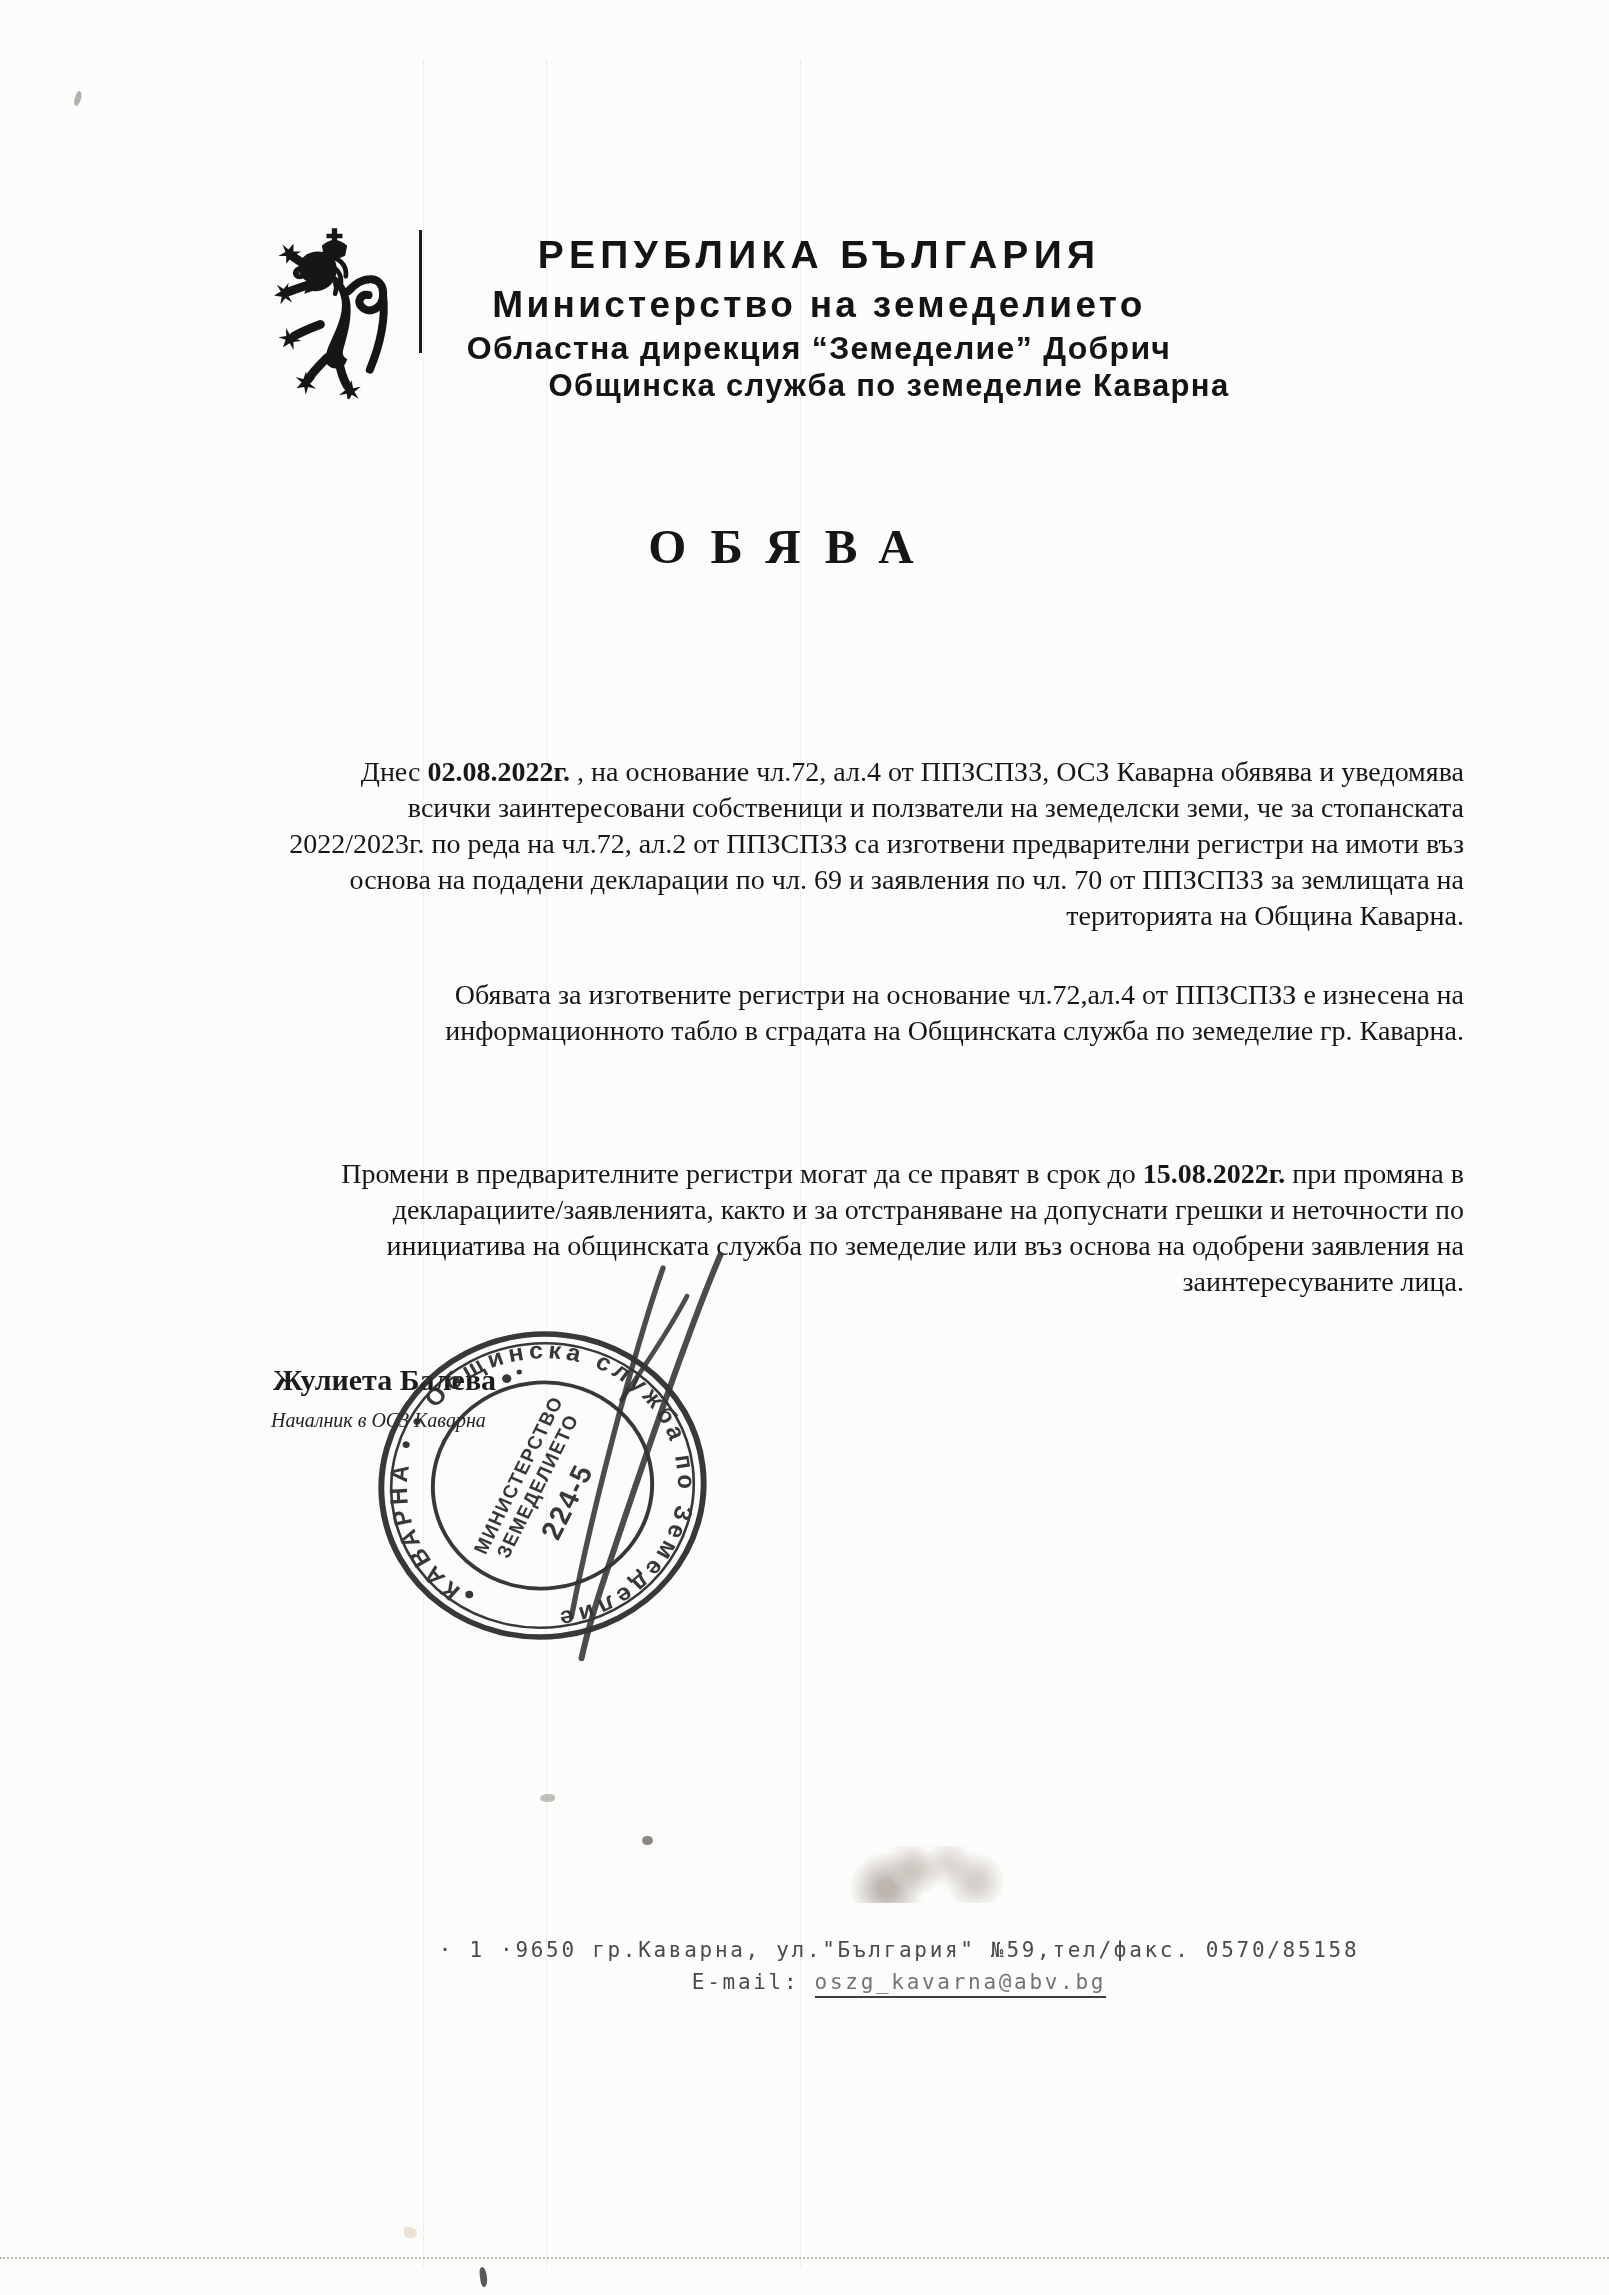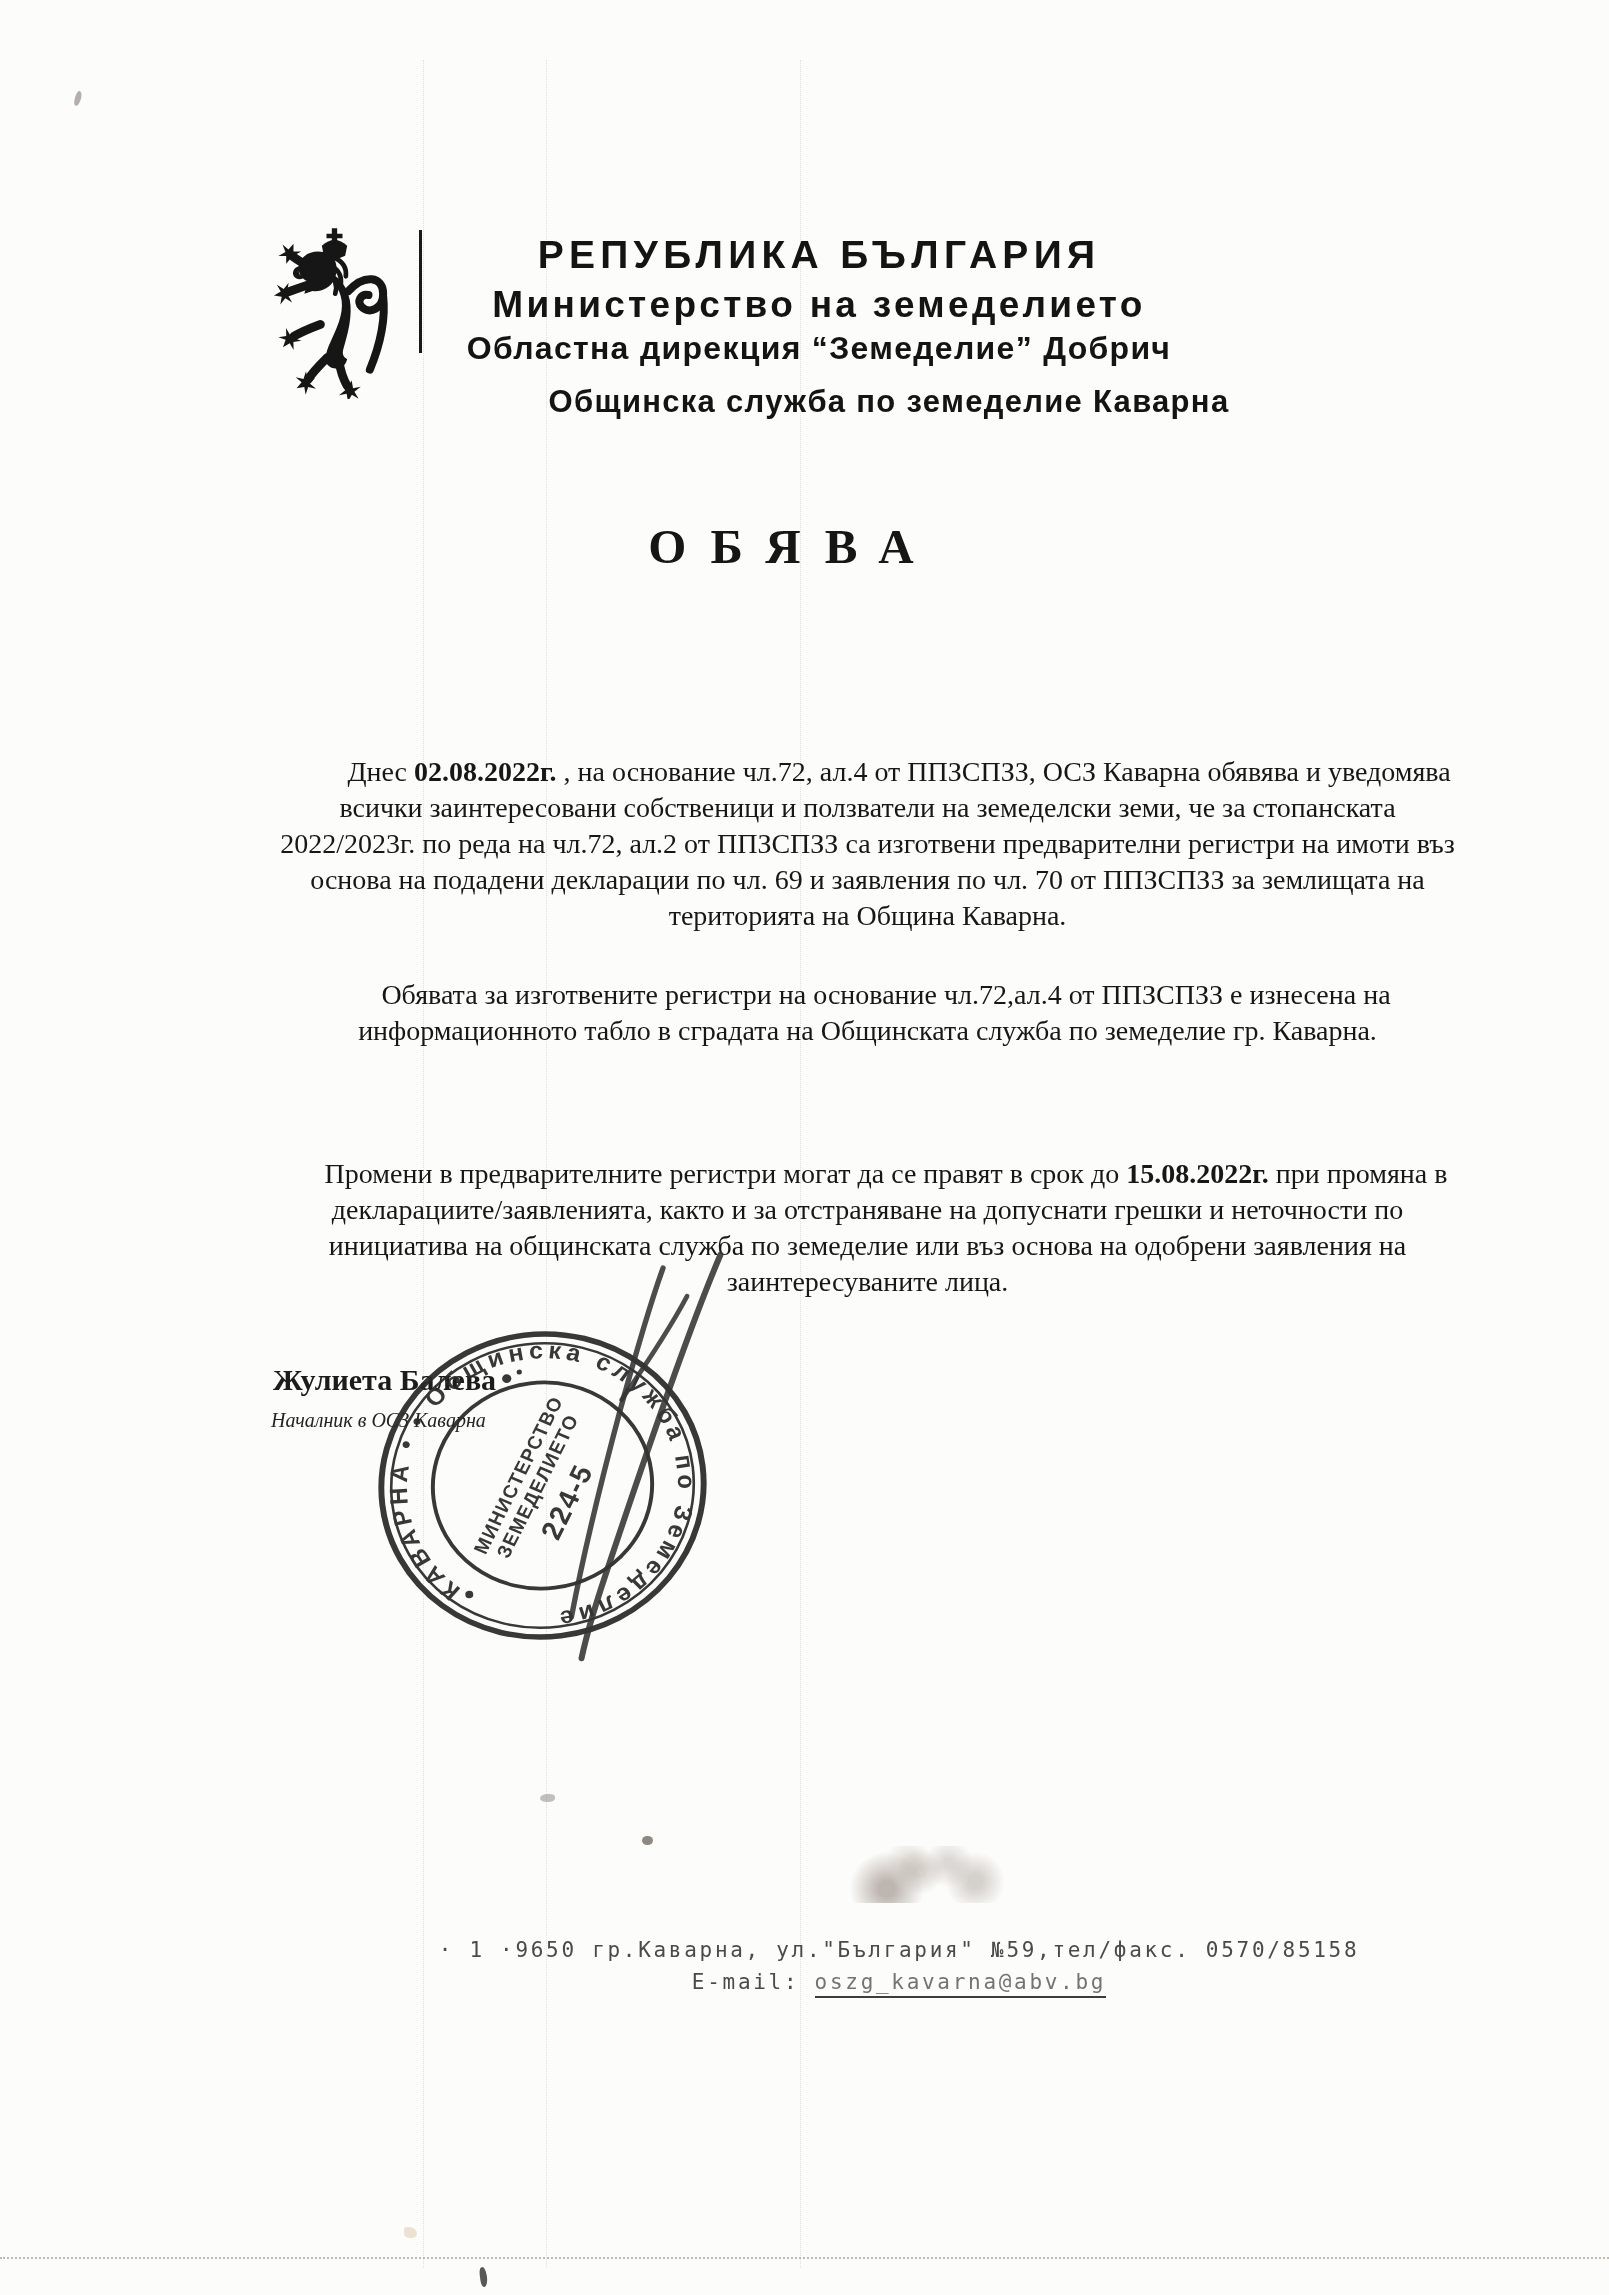--- a/index.html
+++ b/index.html
@@ -11,32 +11,32 @@
   }
   
   .emblem{position:absolute;left:271px;top:227px;width:127px;height:172px;}
   .emblem-rule{position:absolute;left:419px;top:230px;width:3.3px;height:123px;background:#1a1a1a;}
   .gov-header{
     position:absolute;left:428px;top:233px;width:782px;text-align:center;
     font-family:"Liberation Sans", sans-serif;font-weight:bold;color:#141414;
   }
   .gov-line1{font-size:39px;letter-spacing:5.3px;line-height:43px;margin-bottom:10.7px;}
   .gov-line2{font-size:37px;letter-spacing:3.3px;line-height:35px;margin-bottom:8px;}
-  .gov-line3{font-size:32px;letter-spacing:1.3px;line-height:36px;margin-bottom:18px;}
+  .gov-line3{font-size:32px;letter-spacing:1.3px;line-height:36px;margin-bottom:2px;}
   .gov-line4{font-size:31px;letter-spacing:1.3px;line-height:35px;transform:translateX(70px);}
   
   .doc-title{
     position:absolute;left:0;top:518px;width:1610px;text-align:center;
     font-size:49px;font-weight:bold;letter-spacing:24px;color:#161616;
     transform:translateX(-12px);
   }
   
   .para{
     position:absolute;left:271px;width:1193px;
-    font-size:28px;line-height:36px;color:#171717;text-align:center;
+    font-size:28px;line-height:36px;color:#171717;text-align:right;
   }
   .p1{top:726px;text-indent:63px;}
   .p2{top:949px;text-indent:37px;}
   .p3{top:1061px;text-indent:13.4px;}
   .p4{top:1128px;text-indent:37px;}
   .b{font-weight:bold;}
   
   .sig-name{position:absolute;left:273px;top:1363px;font-size:30px;font-weight:bold;color:#1c1c1c;}
   .sig-role{position:absolute;left:271px;top:1409px;font-size:20px;font-style:italic;color:#242424;}
   

